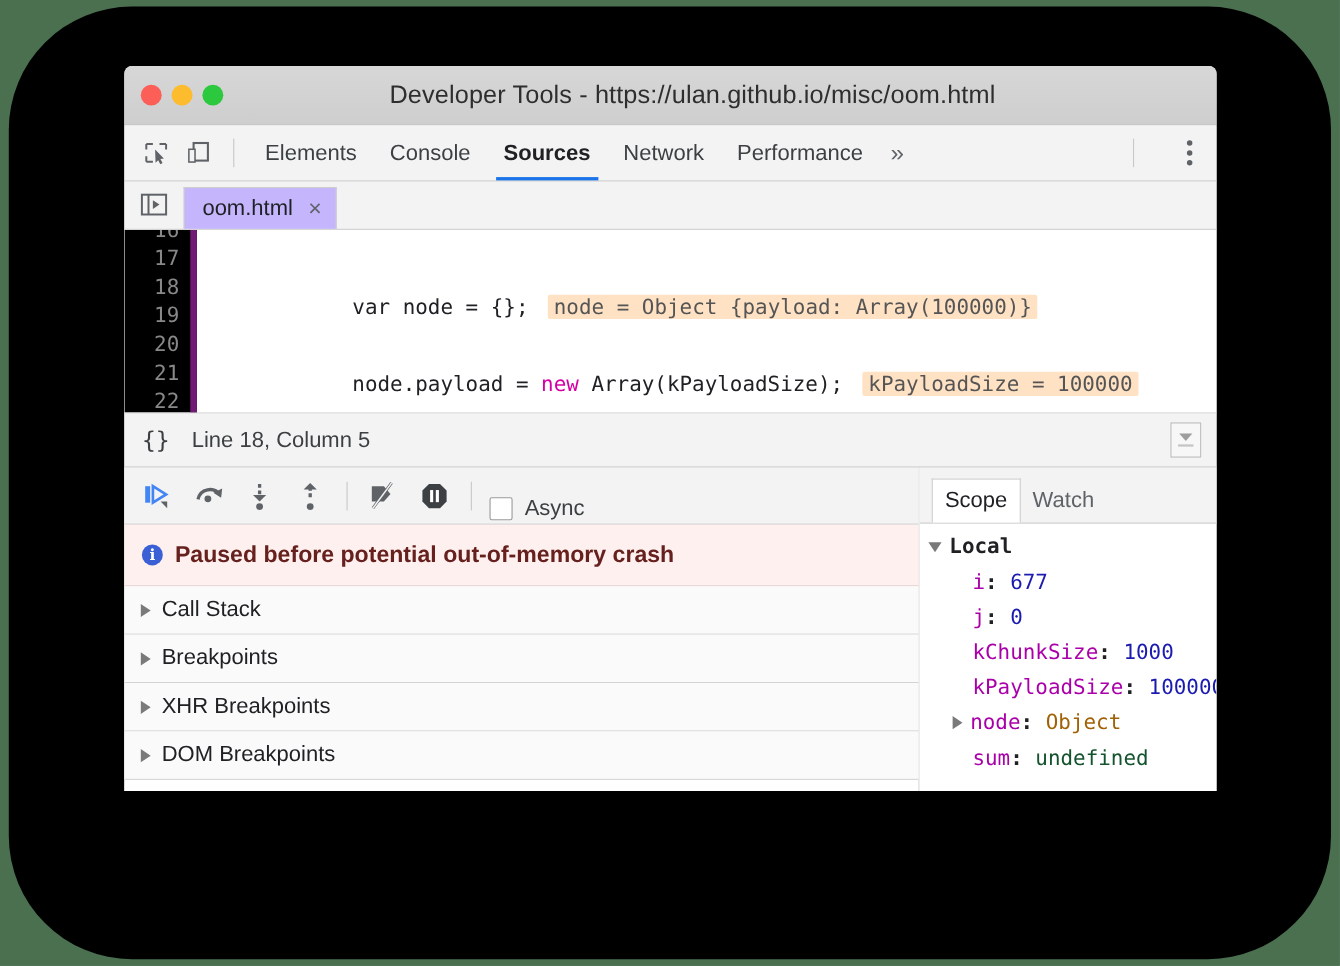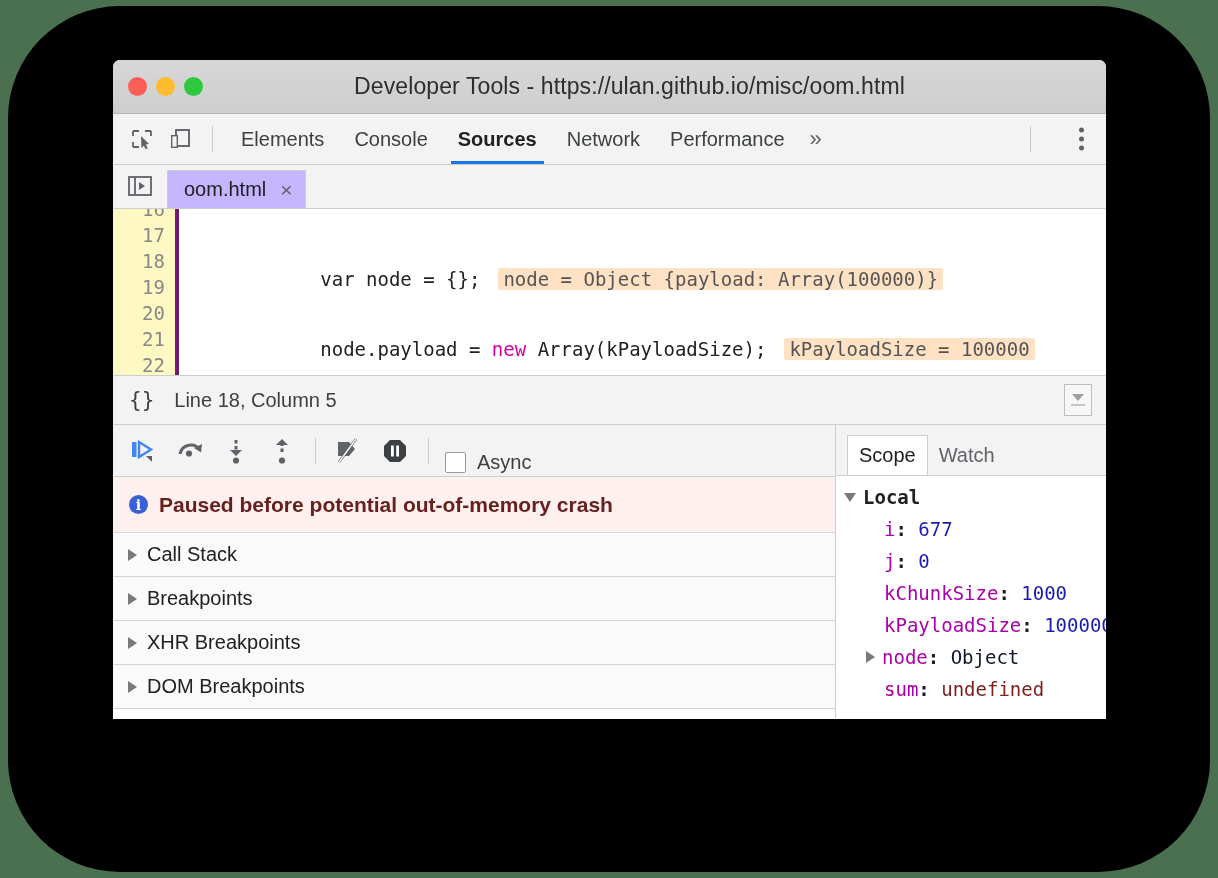--- a/index.html
+++ b/index.html
@@ -110,22 +110,22 @@
   .editor {
     height: 166px;
     display: flex;
     background: #ffffff;
     overflow: hidden;
     position: relative;
     border-bottom: 1px solid #cdcdcd;
   }
   .gutter {
     width: 66px; flex: 0 0 66px;
-    background: #fef9c3;
-    border-right: 4px solid #701a75;
+    background: #000000;
+    border-right: 6px solid #701a75;
     padding-top: 0;
     box-sizing: border-box;
   }
   .gutter div {
     height: 26px; line-height: 26px;
     text-align: right; padding-right: 10px;
     font-family: "DejaVu Sans Mono", monospace;
     font-size: 19px; color: #888888;
   }
   .code {
@@ -241,22 +241,22 @@
     font-size: 19px; padding-top: 5px;
     white-space: nowrap; overflow: hidden;
   }
   .srow { height: 32px; line-height: 32px; display: flex; align-items: center; padding-left: 8px; }
   .srow .tri { margin-right: 7px; flex: 0 0 auto; }
   .srow.indent { padding-left: 48px; }
   .srow.indent2 { padding-left: 30px; }
   .sname-plain { color: #202124; font-weight: bold; }
   .sname { color: #aa00aa; }
   .sval-num { color: #1b1bb0; }
-  .sval-obj { color: #0f172a; }
-  .sval-undef { color: #7f1d1d; }
+  .sval-obj { color: #a16207; }
+  .sval-undef { color: #14532d; }
 </style>
 </head>
 <body>
 
 <div id="backdrop"></div>
 
 <div id="window">
 
   <div class="titlebar">
     <div class="traffic">

